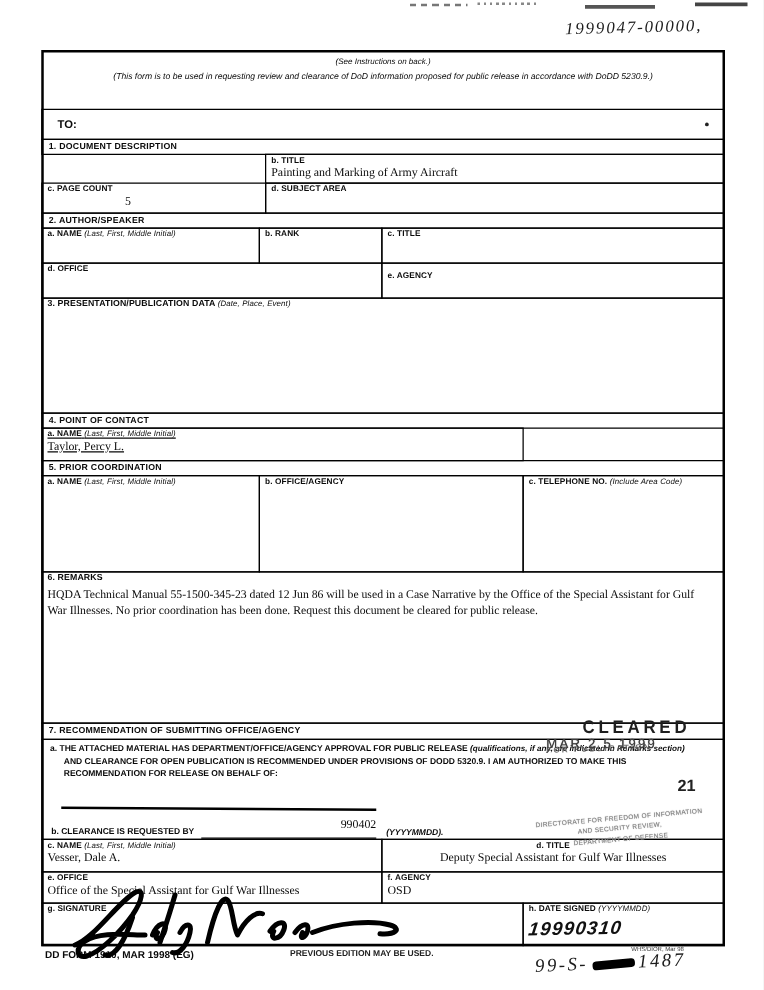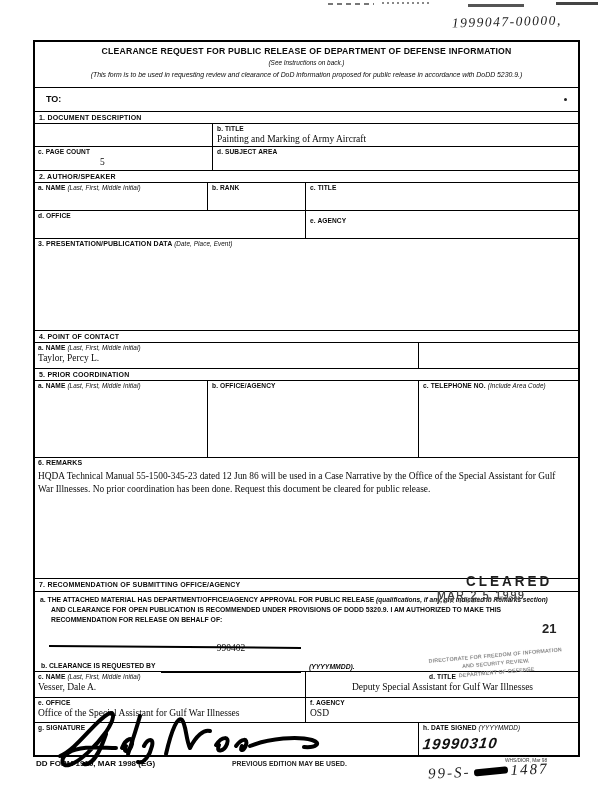--- a/index.html
+++ b/index.html
@@ -25,21 +25,20 @@
   <div class="artifact" style="left:328px;top:3px;width:46px;height:2px;background:repeating-linear-gradient(90deg,#777 0 5px,transparent 5px 9px);"></div>
   <div class="artifact" style="left:382px;top:2px;width:50px;height:2px;background:repeating-linear-gradient(90deg,#888 0 2px,transparent 2px 5px);"></div>
   <div class="artifact" style="left:468px;top:4px;width:56px;height:3px;background:#555;"></div>
   <div class="artifact" style="left:556px;top:2px;width:42px;height:3px;background:#444;"></div>
 
   <div class="abs hand" style="left:452px;top:14px;font-size:13.5px;letter-spacing:1.5px;transform:rotate(-1.5deg);">1999047-00000,</div>
 
   <div class="formborder" style="left:33px;top:40px;width:547px;height:717px;"></div>
 
   <div class="abs" style="left:35px;top:43px;width:543px;height:44px;text-align:center;">
-    <div style="font:bold 8.7px 'Liberation Sans',sans-serif;letter-spacing:.2px;margin-top:3px;">CLEARANCE REQUEST FOR PUBLIC RELEASE OF DEPARTMENT OF DEFENSE INFORMATION</div>
     <div style="font:italic 6.4px 'Liberation Sans',sans-serif;margin-top:3px;">(See Instructions on back.)</div>
     <div style="font:italic 6.9px 'Liberation Sans',sans-serif;margin-top:5px;">(This form is to be used in requesting review and clearance of DoD information proposed for public release in accordance with DoDD 5230.9.)</div>
   </div>
 
   <div class="cell" style="left:33px;top:87px;width:547px;height:25px;">
     <span class="abs" style="left:12px;top:6px;font:bold 9px 'Liberation Sans',sans-serif;">TO:</span>
     <span class="abs" style="left:530px;top:10px;width:3px;height:3px;background:#222;border-radius:50%;"></span>
   </div>
 
   <div class="sechead" style="left:33px;top:111px;width:547px;height:13px;">
@@ -78,21 +77,21 @@
   </div>
 
   <div class="cell" style="left:33px;top:238px;width:547px;height:93px;">
     <div class="lbl" style="font-size:7px;"><span>3. PRESENTATION/PUBLICATION DATA</span>
       <span class="note">(Date, Place, Event)</span></div>
   </div>
 
   <div class="sechead" style="left:33px;top:330px;width:547px;height:13px;">
     <span>4. POINT OF CONTACT</span>
   </div>
-  <div class="cell" style="left:33px;top:342px;width:386px;height:27px;">
+  <div class="cell" style="left:33px;top:342px;width:386px;height:27px;text-decoration:underline;">
     <div class="lbl"><span>a. NAME</span>
       <span class="note">(Last, First, Middle Initial)</span></div>
     <div class="val">Taylor, Percy L.</div>
   </div>
 
   <div class="sechead" style="left:33px;top:368px;width:547px;height:13px;">
     <span>5. PRIOR COORDINATION</span>
   </div>
   <div class="cell" style="left:33px;top:380px;width:175px;height:78px;">
     <div class="lbl"><span>a. NAME</span>
@@ -115,21 +114,21 @@
     <span>7. RECOMMENDATION OF SUBMITTING OFFICE/AGENCY</span>
   </div>
   <div class="cell" style="left:33px;top:591px;width:547px;height:81px;">
     <div class="abs" style="left:6px;top:3px;width:522px;font:bold 6.8px 'Liberation Sans',sans-serif;line-height:1.5;text-indent:-11px;padding-left:11px;">
       <span>a.  THE ATTACHED MATERIAL HAS DEPARTMENT/OFFICE/AGENCY APPROVAL FOR PUBLIC RELEASE </span><span class="note" style="font-size:6.5px;font-weight:bold;">(qualifications, if any, are indicated in Remarks section)</span><span> AND CLEARANCE FOR OPEN PUBLICATION IS RECOMMENDED UNDER PROVISIONS OF DODD 5320.9.  I AM AUTHORIZED TO MAKE THIS RECOMMENDATION FOR RELEASE ON BEHALF OF:</span>
     </div>
 
     <div class="abs" style="left:15px;top:54px;width:252px;height:2px;background:#000;transform:rotate(.4deg);"></div>
 
     <span class="abs" style="left:7px;top:70px;font:bold 6.8px 'Liberation Sans',sans-serif;">b. CLEARANCE IS REQUESTED BY</span>
-    <span class="abs" style="left:127px;top:51px;width:140px;text-align:center;border-bottom:1.5px solid #000;font:9.5px 'Liberation Serif',serif;padding-bottom:19px;">990402</span>
+    <span class="abs" style="left:127px;top:63px;width:140px;text-align:right;border-bottom:1.5px solid #000;font:9.5px 'Liberation Serif',serif;padding-bottom:5px;">990402</span>
     <span class="abs" style="left:275px;top:71px;font:italic bold 6.8px 'Liberation Sans',sans-serif;">(YYYYMMDD).</span>
   </div>
 
   <div class="stamp" style="left:466px;top:574px;font-weight:bold;font-size:13.5px;letter-spacing:3px;transform:scaleY(1.08);color:#1f1f1f;z-index:6;">CLEARED</div>
   <div class="stamp" style="left:437px;top:596px;font-weight:bold;font-size:6.6px;letter-spacing:1.6px;color:#5a5a5a;transform:rotate(-2deg);opacity:.85;z-index:6;">FOR PUBLICATION</div>
   <div class="stamp" style="left:437px;top:589px;font-size:10.5px;letter-spacing:1.8px;color:#3c3c3c;text-shadow:0 0 .7px #555;z-index:6;">MAR 2 5 1999</div>
   <div class="stamp" style="left:542px;top:621px;font-weight:bold;font-size:13px;color:#222;z-index:6;">21</div>
   <div class="stamp" style="left:412px;top:651px;width:168px;text-align:center;font-size:5.2px;letter-spacing:.3px;line-height:1.6;color:#848484;transform:rotate(-5deg);text-shadow:0 0 .8px #9a9a9a;z-index:6;">
     <div>DIRECTORATE FOR FREEDOM OF INFORMATION</div>
     <div>AND SECURITY REVIEW,</div>

